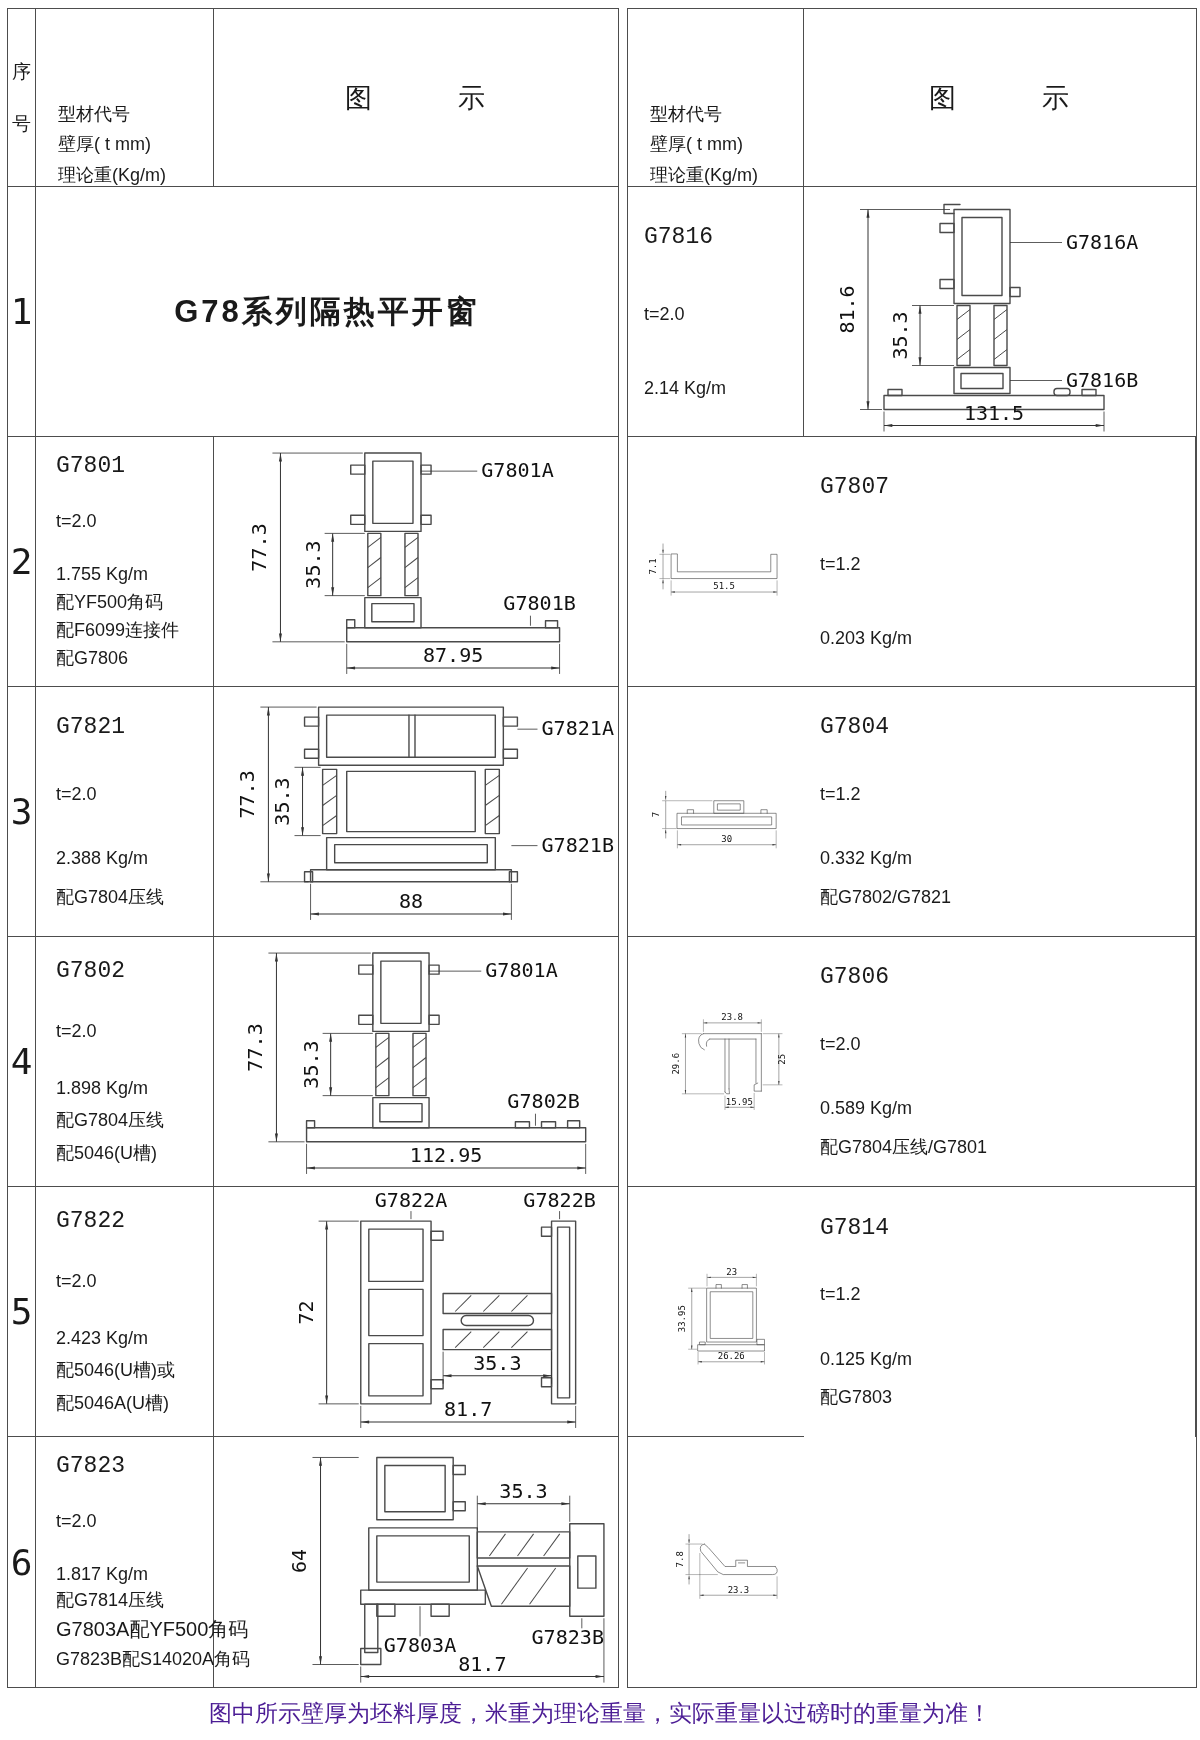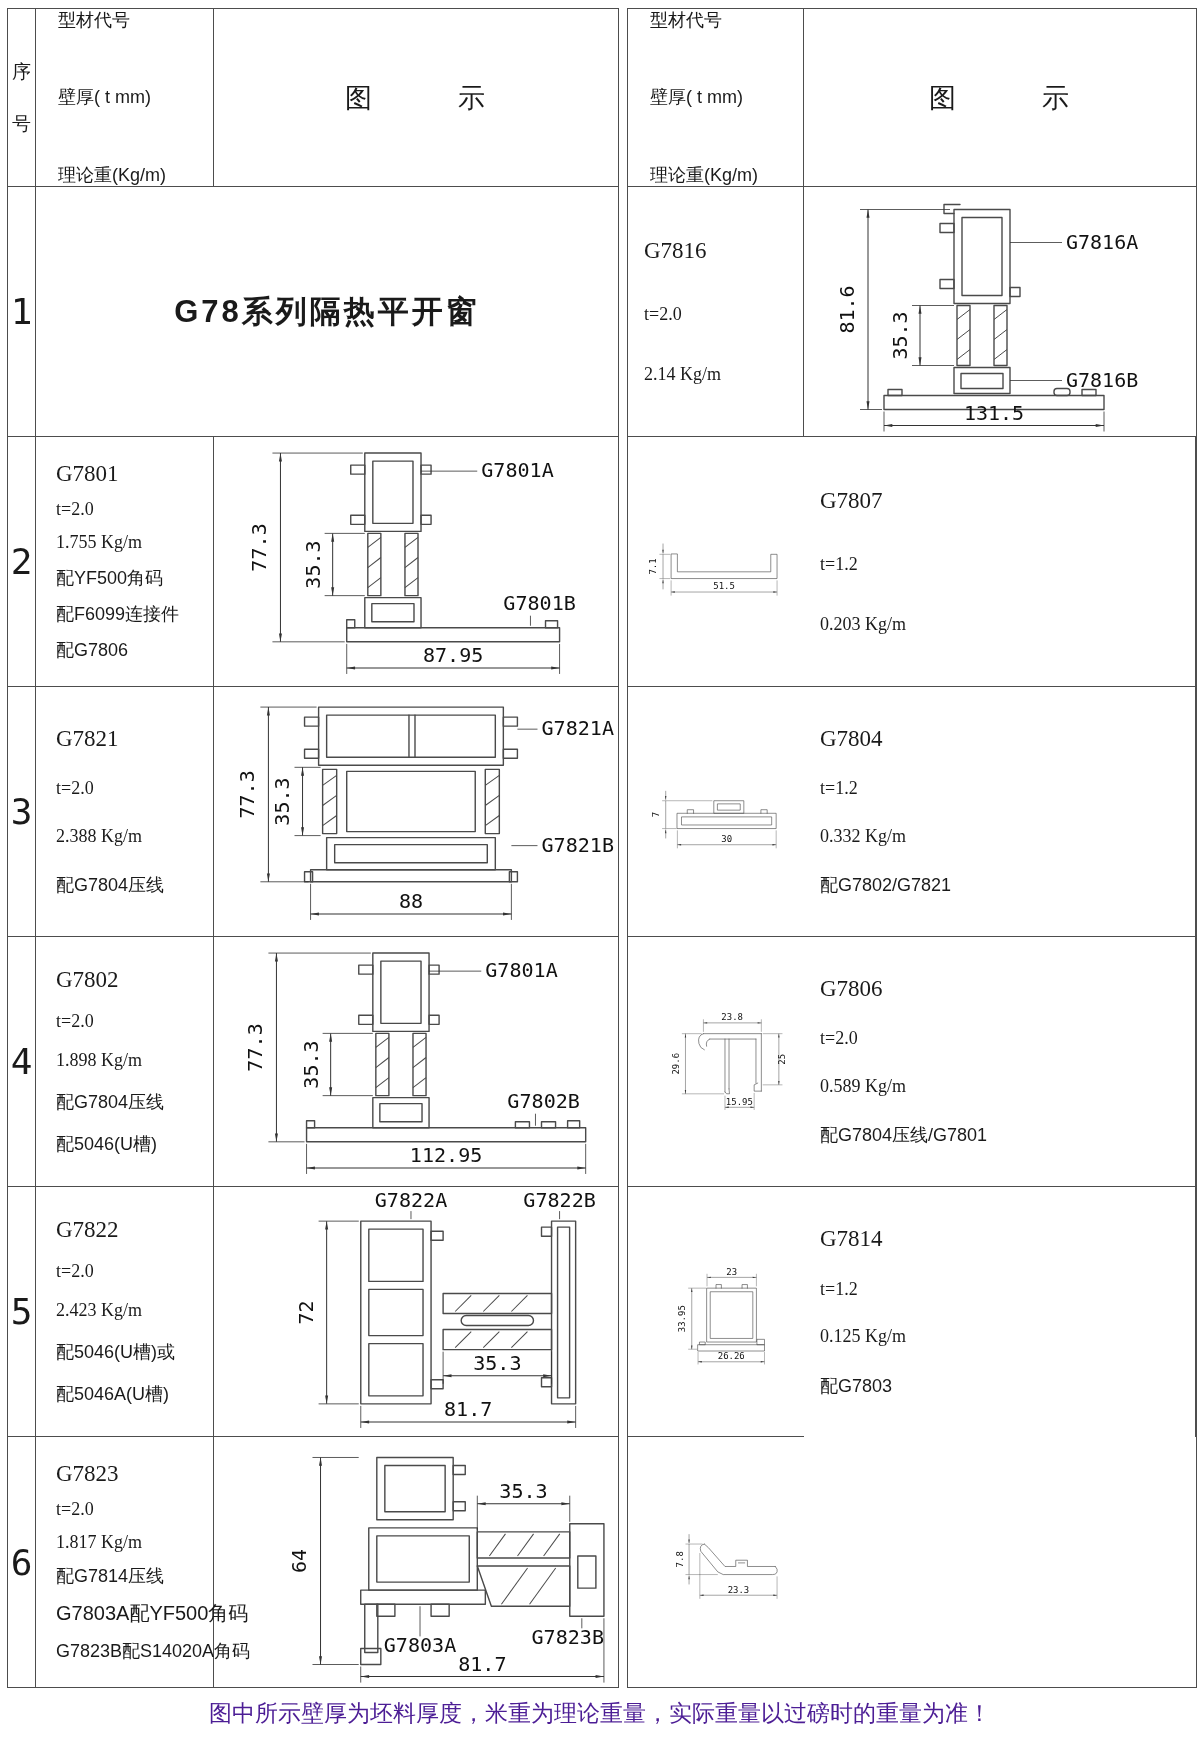--- a/index.html
+++ b/index.html
@@ -10,29 +10,29 @@
   .tbl-left{grid-template-columns:28px 178px 404px;}
   .tbl-right{grid-template-columns:176px 392px;}
   .cell{border-right:1px solid #4d4d4d;border-bottom:1px solid #4d4d4d;position:relative;box-sizing:border-box;}
   .cell.last-col{border-right:none;}
   .cell.last-row{border-bottom:none;}
   
   .idx-head{display:flex;flex-direction:column;align-items:center;justify-content:center;gap:26px;font-size:19px;}
   .idx{display:flex;align-items:center;justify-content:center;
     font-family:"DejaVu Sans Mono",monospace;font-size:36px;}
   
-  .info-head{display:flex;flex-direction:column;justify-content:space-between;gap:20px;padding-left:22px;font-size:18px;line-height:1.25;}
+  .info-head{display:flex;flex-direction:column;justify-content:flex-end;gap:8px;padding-left:22px;font-size:18px;line-height:1.25;}
   .diag-head{display:flex;align-items:center;justify-content:center;gap:84px;font-size:27px;letter-spacing:2px;}
   
   .info{display:flex;flex-direction:column;justify-content:space-evenly;align-items:flex-start;
     padding:12px 4px 12px 20px;}
   .tbl-right .info{padding-left:16px;}
-  .code{font-family:Liberation Serif, serif;font-size:23px;}
+  .code{font-family:Liberation Mono, monospace;font-size:23px;}
   .ln{font-size:18px;font-family:"Liberation Sans",sans-serif;white-space:nowrap;}
-  .mono{font-family:Liberation Serif, serif;}
+  .mono{font-family:Liberation Sans, sans-serif;margin-top:28px;}
   .ln.xs{font-size:18px;}
   .ln.sm{font-size:20px;text-align:right;}
   
   .series-title{grid-column:2/4;display:flex;align-items:center;justify-content:center;
     font-size:31px;font-weight:600;letter-spacing:3px;}
   
   .diag{padding:0;}
   .diag svg{display:block;width:100%;height:100%;}
   .profile{fill:none;stroke:#4a4a4a;stroke-width:1.4;stroke-linejoin:round;stroke-linecap:round;}
   .hatch{stroke:#4a4a4a;stroke-width:1;}

